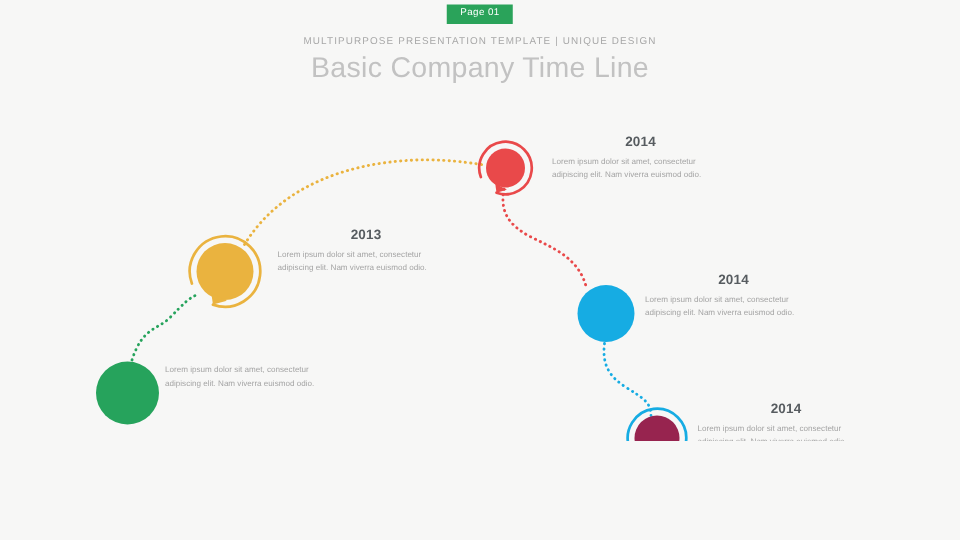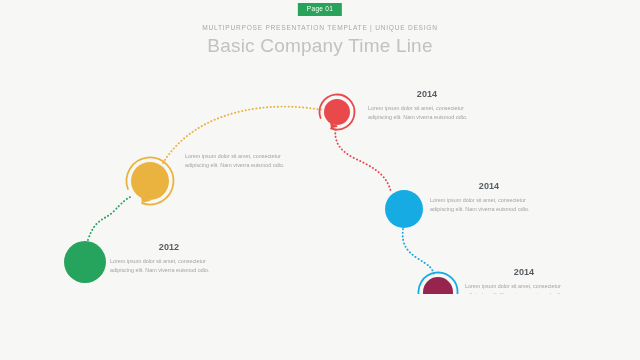--- a/index.html
+++ b/index.html
@@ -133,31 +133,31 @@
         <path d="M 88 240 C 95 218 105 220 113 212 C 122 203 126 198 133 196" fill="none" stroke="#26a35c" stroke-width="1.9" stroke-linecap="round" stroke-dasharray="0.2 3.4"></path>
         <path d="M 163 163 C 182 132 215 115 253 109 C 285 104 310 108 323 110" fill="none" stroke="#eab33f" stroke-width="1.9" stroke-linecap="round" stroke-dasharray="0.2 3.4"></path>
         <path d="M 336 126 C 333 142 340 150 352 157 C 370 166 386 172 391 192" fill="none" stroke="#e9494a" stroke-width="1.9" stroke-linecap="round" stroke-dasharray="0.2 3.4"></path>
         <path d="M 403 229 C 401 245 408 252 417 258 C 428 265 434 268 434 277" fill="none" stroke="#16ace3" stroke-width="1.9" stroke-linecap="round" stroke-dasharray="0.2 3.4"></path>
       </svg>
     <div id="milestone-layer">
         <div class="node-wrap" style="left: 85px; top: 262px; width: 58px; height: 58px;">
           <div class="node-dot" style="width: 42px; height: 42px; background: rgb(38, 163, 92);"></div>
         </div>
         <div class="milestone-text" style="left: 110px; top: 243px;">
-          <div class="milestone-year">2012</div>
           <div class="milestone-desc">Lorem ipsum dolor sit amet, consectetur adipiscing elit. Nam viverra euismod odio.</div>
         </div>
         <div class="node-wrap" style="left: 150px; top: 181px; width: 54px; height: 54px;">
           <div class="node-dot" style="width: 38px; height: 38px; background: rgb(234, 179, 63);"></div>
           <svg class="node-ring" width="59" height="59" viewBox="0 0 59 59">
             <path d="M 7.42 37.54 A 23.5 23.5 0 1 1 21.46 51.58" fill="none" stroke="#eab33f" stroke-width="1.8" stroke-linecap="round"></path>
             <path d="M 21.46 51.58 l -1.16 -8.14 l 10.47 5.58 z" fill="#eab33f"></path>
           </svg>
         </div>
         <div class="milestone-text" style="left: 185px; top: 152px;">
+          <div class="milestone-year">2013</div>
           <div class="milestone-desc">Lorem ipsum dolor sit amet, consectetur adipiscing elit. Nam viverra euismod odio.</div>
         </div>
         <div class="node-wrap" style="left: 337px; top: 112px; width: 42px; height: 42px;">
           <div class="node-dot" style="width: 26px; height: 26px; background: rgb(233, 73, 74);"></div>
           <svg class="node-ring" width="47" height="47" viewBox="0 0 47 47">
             <path d="M 7.06 29.49 A 17.5 17.5 0 1 1 17.51 39.94" fill="none" stroke="#e9494a" stroke-width="1.8" stroke-linecap="round"></path>
             <path d="M 17.51 39.94 l -0.87 -6.06 l 7.80 4.16 z" fill="#e9494a"></path>
           </svg>
         </div>
         <div class="milestone-text" style="left: 368px; top: 90px;">

